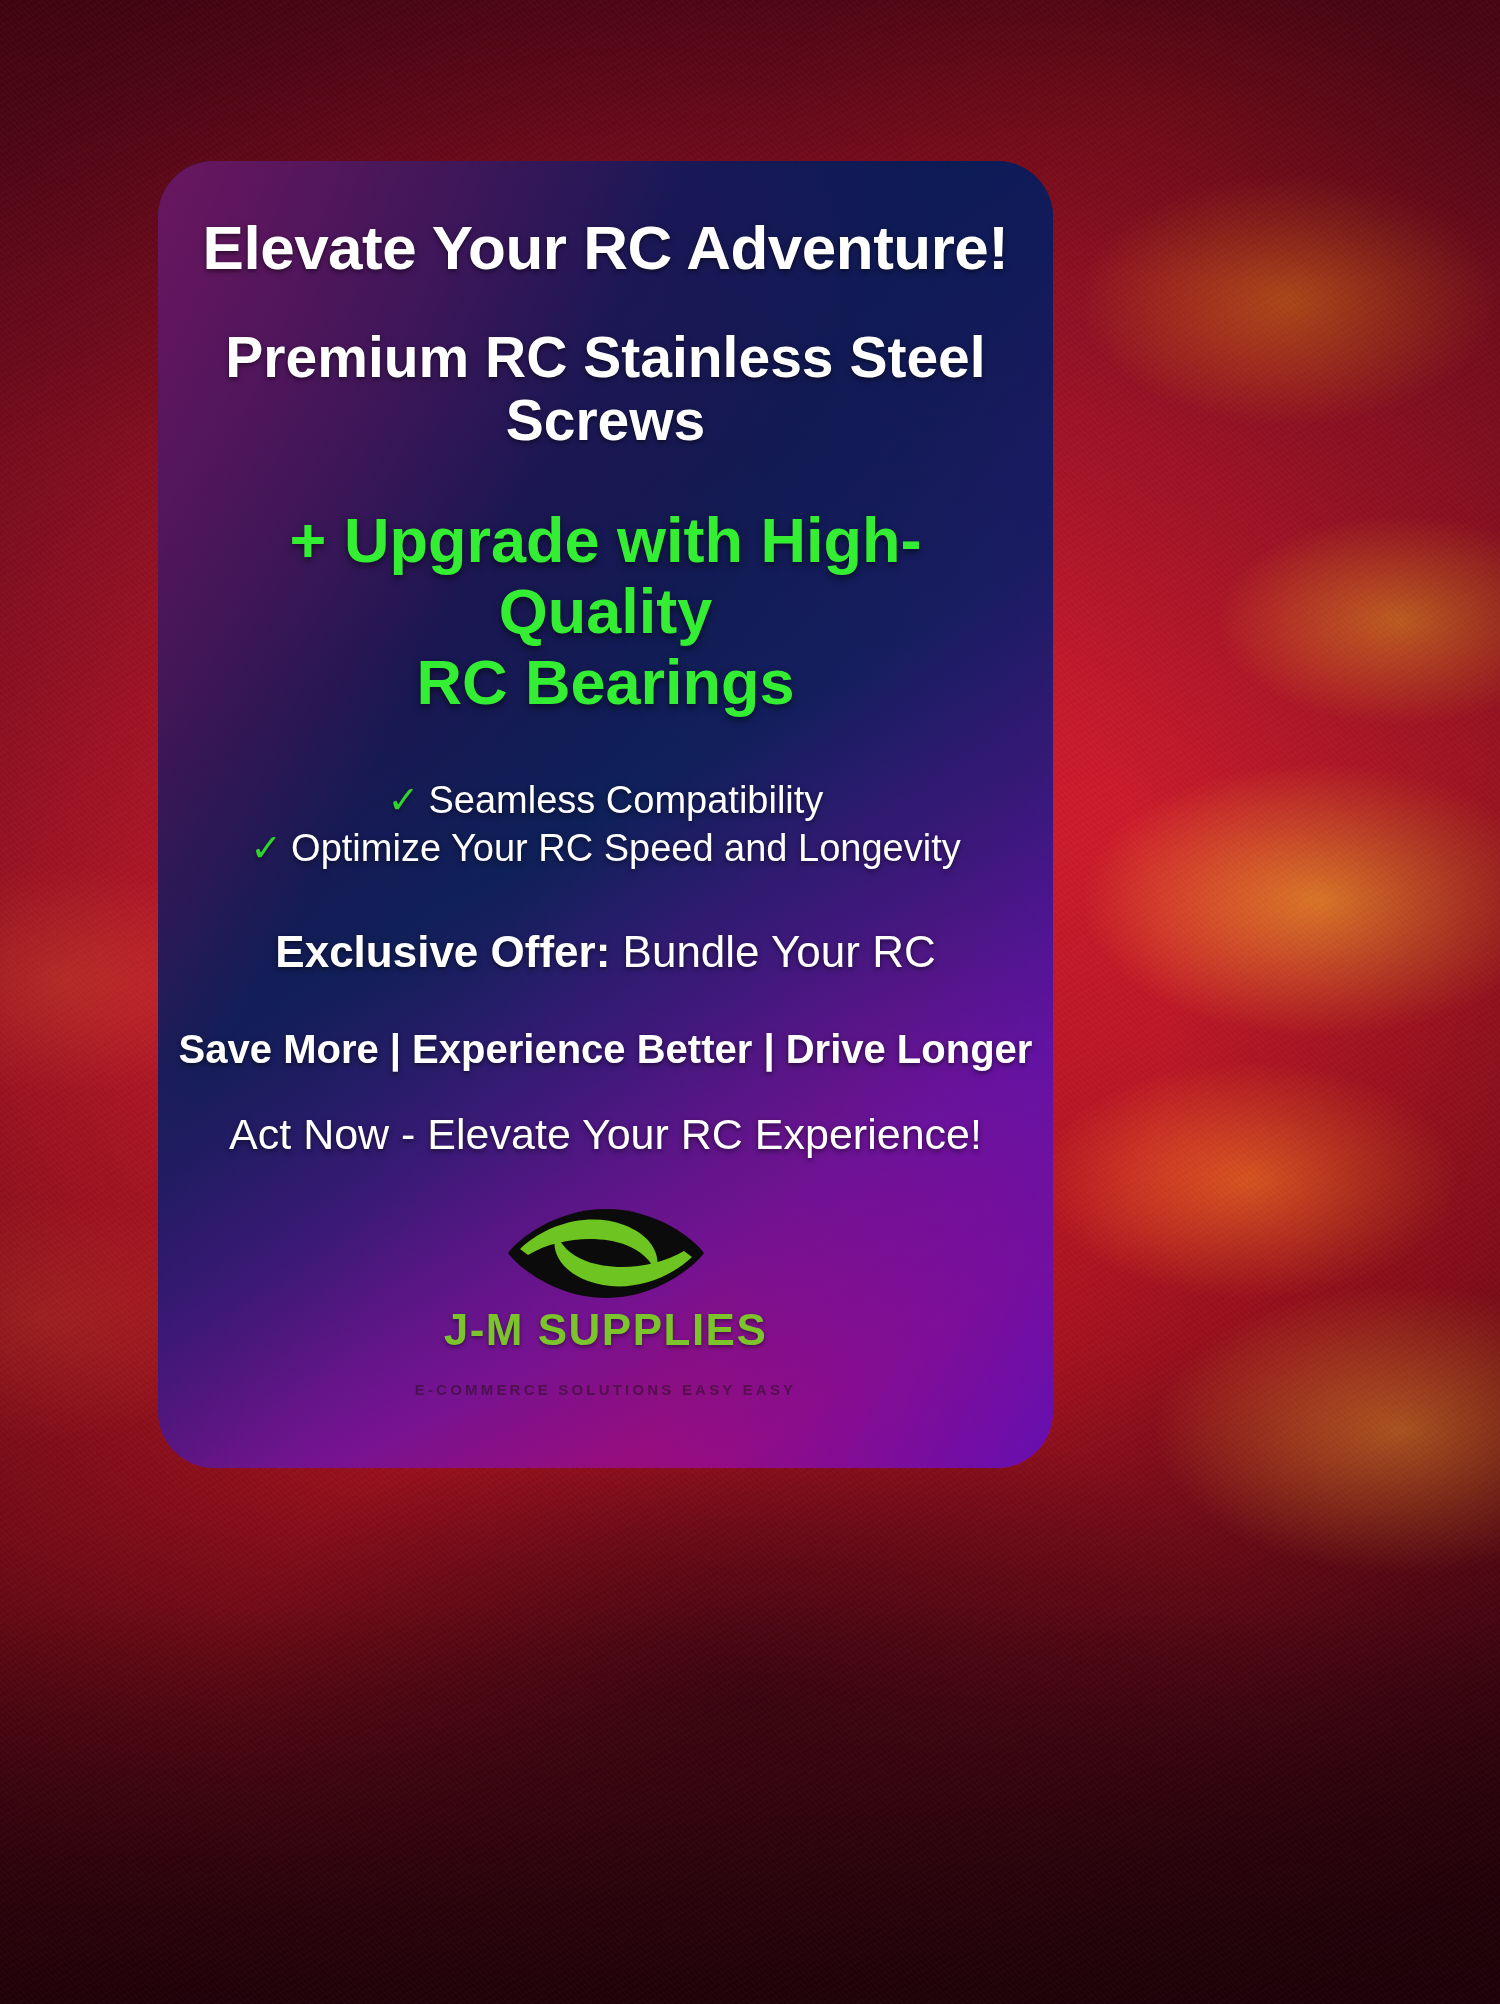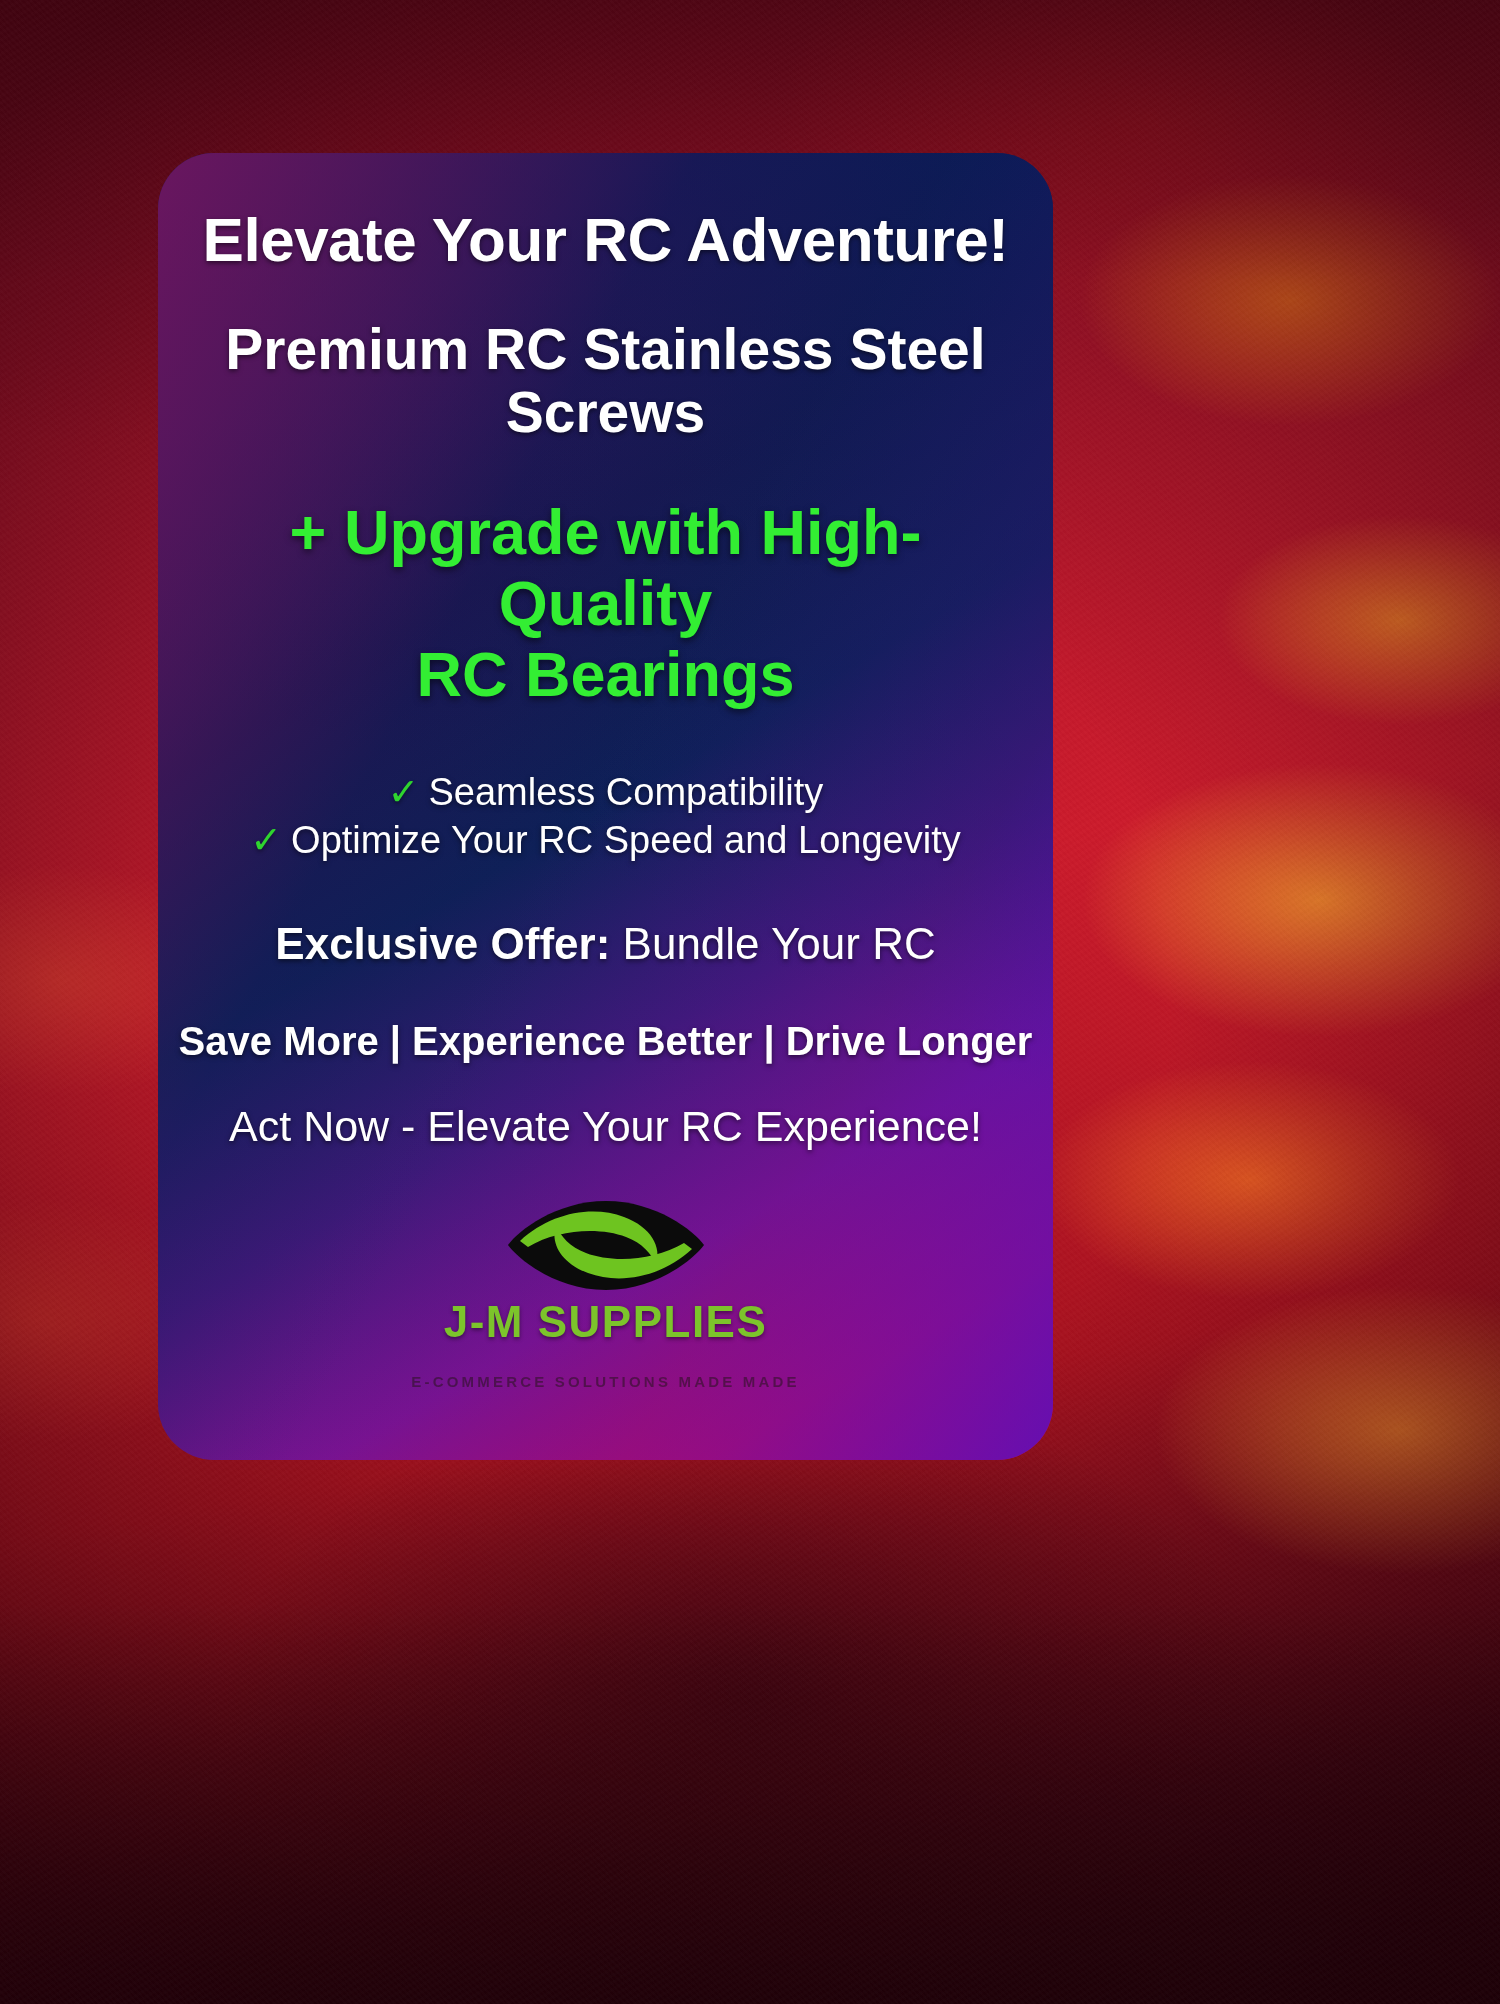--- a/index.html
+++ b/index.html
@@ -41,21 +41,21 @@
   #bg-noise {
     position:absolute; inset:0; opacity:.20;
     background-image:
       repeating-linear-gradient(47deg, rgba(255,255,255,.05) 0 2px, rgba(0,0,0,.05) 2px 4px),
       repeating-linear-gradient(-31deg, rgba(255,255,255,.04) 0 3px, rgba(0,0,0,.04) 3px 6px);
   }
 
   
   #card {
     position:absolute;
-    left:158px; top:153px;
+    left:158px; top:161px;
     width:895px; height:1307px;
     border-radius:56px;
     background:linear-gradient(150deg,
         #3c1450 0%,
         #331556 16%,
         #19184f 34%,
         #0d2158 50%,
         #3c1a78 64%,
         #7a1390 77%,
         #b80a6e 89%,
@@ -212,19 +212,19 @@
       <div id="cta" class="shadowed">Act Now - Elevate Your RC Experience!</div>
 
       <div id="logo-block">
         <svg id="logo-mark" viewBox="0 0 200 105">
           <path d="M100 8 C150 8 188 38 198 52 C188 66 150 97 100 97 C50 97 12 66 2 52 C12 38 50 8 100 8 Z" fill="#0b0b0b"></path>
           <path d="M14 48 C44 20 86 12 118 24 C145 34 156 54 150 72 C146 61 136 50 120 44 C94 34 52 36 22 54 Z" fill="#6ec420"></path>
           <path d="M186 56 C156 84 114 92 82 80 C55 70 44 50 50 32 C54 43 64 54 80 60 C106 70 148 68 178 50 Z" fill="#6ec420"></path>
         </svg>
         <div id="logo-text-wrap">
           <div id="logo-wordmark">J-M SUPPLIES</div>
-          <div id="logo-tagline">E-COMMERCE SOLUTIONS MADE MADE</div>
+          <div id="logo-tagline">E-COMMERCE SOLUTIONS EASY EASY</div>
         </div>
       </div>
 
     </div>
   </div>
 </div>
 
 </body></html>

